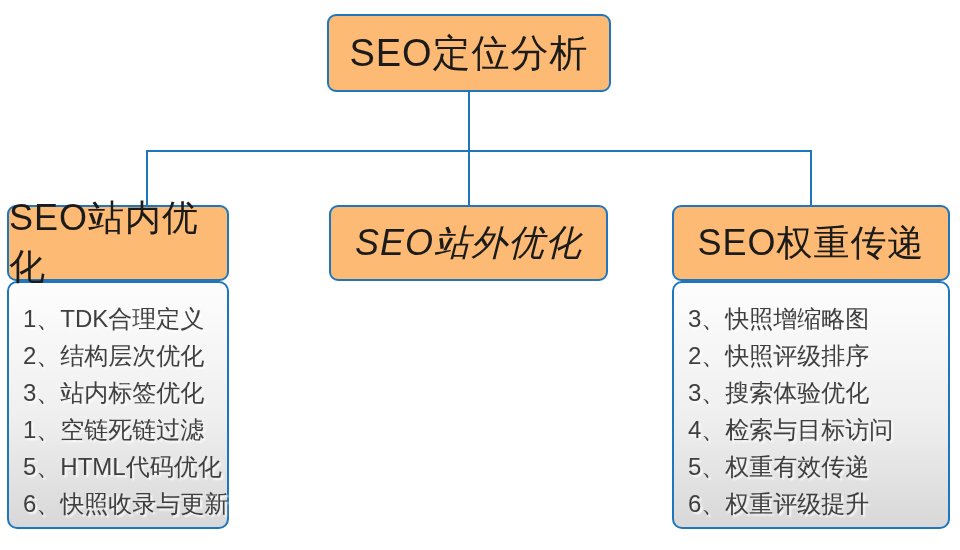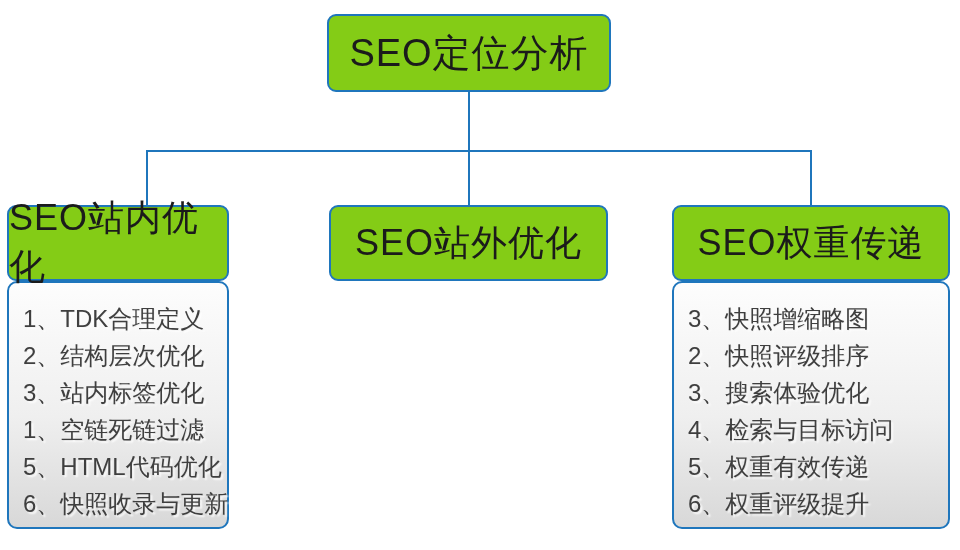--- a/index.html
+++ b/index.html
@@ -12,21 +12,21 @@
     position: relative;
     width: 960px;
     height: 550px;
     background: #ffffff;
     overflow: hidden;
   }
   .node {
     position: absolute;
     box-sizing: border-box;
     border: 2px solid #1f76bc;
-    background: #84cc16;
+    background: #fdba74;
     border-radius: 9px;
     display: flex;
     align-items: center;
     justify-content: center;
     color: #1b1b1b;
   }
   .root-node {
     left: 327px; top: 14px;
     width: 284px; height: 78px;
     font-size: 38px;
@@ -51,21 +51,21 @@
     z-index: 1;
   }
   .branch-list .li {
     font-size: 24px;
     line-height: 37px;
     color: #3f3f3f;
     text-shadow: 2px 2px 2px #ffffff, 1px 1px 1px rgba(0,0,0,0.08);
     white-space: nowrap;
   }
   .col1 { left: 7px;   width: 222px; }
-  .col2 { left: 329px; width: 279px; }
+  .col2 { left: 329px; width: 279px; font-style: italic; }
   .col3 { left: 672px; width: 278px; justify-content: center; }
   .line {
     position: absolute;
     background: #1f76bc;
   }
   .line.v { width: 2px; }
   .line.h { height: 2px; }
   #conn-root-v   { left: 468px; top: 92px;  height: 59px; }
   #conn-h        { left: 146px; top: 150px; width: 666px; }
   #conn-left-v   { left: 146px; top: 150px; height: 57px; }

